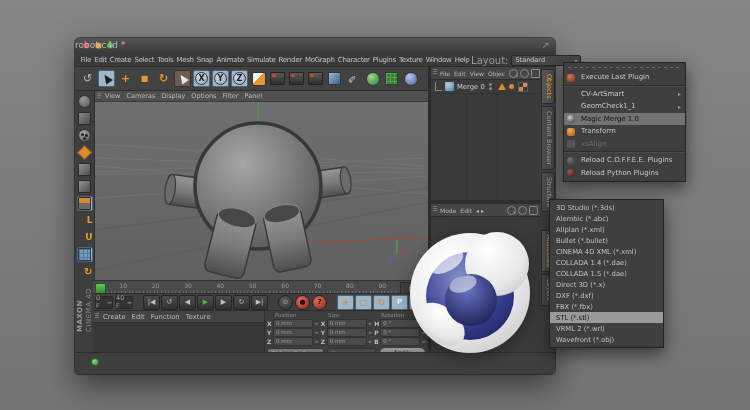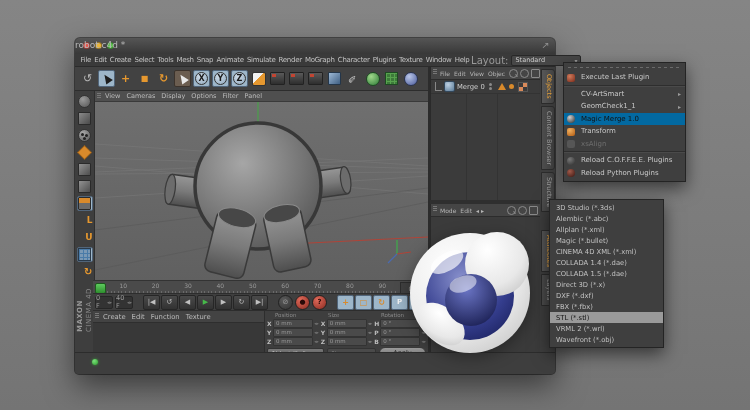--- a/index.html
+++ b/index.html
@@ -141,21 +141,21 @@
   .stab{writing-mode:vertical-rl;font-size:6.5px;color:#9a9a9a;background:linear-gradient(90deg,#4e4e4e,#3f3f3f);border:1px solid #2c2c2c;border-radius:0 3px 3px 0;padding:4px 1px;margin-left:1px;text-align:center;}
   .stab.active{color:#e8a33d;background:linear-gradient(90deg,#585858,#454545);}
   .stab.spacer{visibility:hidden;border:0;background:none;padding:14px 0 0 0;}
   
   .c4dlogo{position:absolute;left:403px;top:226px;width:134px;height:134px;filter:drop-shadow(0 4px 8px rgba(0,0,0,.35));}
   
   .popup{position:absolute;background:#3f3f3f;border:1px solid #242424;box-shadow:0 6px 16px rgba(0,0,0,.55);}
   .plugmenu{left:563px;top:62px;width:121px;padding-bottom:2px;}
   .tear{height:4px;margin:2px 4px;background:repeating-linear-gradient(90deg,#6a6a6a 0 3px,transparent 3px 6px) center/100% 1px no-repeat;}
   .pm-item{position:relative;height:12.5px;display:flex;align-items:center;padding:0 4px 0 17px;font-size:7px;color:#c8c8c8;white-space:nowrap;}
-  .pm-item.highlighted{background:#0369a1;color:#121212;}
+  .pm-item.highlighted{background:#737373;color:#121212;}
   .pm-item.disabled{color:#6e6e6e;}
   .pm-item.sep-after{border-bottom:1px solid #2e2e2e;box-shadow:0 1px 0 #4a4a4a;margin-bottom:2px;padding-bottom:1px;}
   .pm-item .arrow{margin-left:auto;font-size:6px;color:#9a9a9a;}
   .pm-item.highlighted .arrow{color:#222;}
   .pm-ic{position:absolute;left:3px;top:2.5px;width:8px;height:8px;border-radius:2px;}
   .has-exec .pm-ic{background:radial-gradient(circle at 35% 30%,#d07a5a,#7a2a1a);}
   .has-merge .pm-ic{border-radius:50%;background:radial-gradient(circle at 35% 30%,#cfcfcf,#2a2a2a);}
   .has-transform .pm-ic{background:radial-gradient(circle at 35% 30%,#f0b060,#b05a10);}
   .has-xsalign .pm-ic{background:#565656;}
   .has-coffee .pm-ic{border-radius:50%;background:radial-gradient(circle at 35% 30%,#777,#2e2e2e);}
@@ -727,21 +727,21 @@
           <span class="arrow"></span>
         </div>
 
     </div>
   </div>
 
   <div class="popup fmtmenu">
     <div class="fmt-item">3D Studio (*.3ds)</div>
       <div class="fmt-item">Alembic (*.abc)</div>
       <div class="fmt-item">Allplan (*.xml)</div>
-      <div class="fmt-item">Magic (*.bullet)</div>
+      <div class="fmt-item">Bullet (*.bullet)</div>
       <div class="fmt-item">CINEMA 4D XML (*.xml)</div>
       <div class="fmt-item">COLLADA 1.4 (*.dae)</div>
       <div class="fmt-item">COLLADA 1.5 (*.dae)</div>
       <div class="fmt-item">Direct 3D (*.x)</div>
       <div class="fmt-item">DXF (*.dxf)</div>
       <div class="fmt-item">FBX (*.fbx)</div>
       <div class="fmt-item highlighted">STL (*.stl)</div>
       <div class="fmt-item">VRML 2 (*.wrl)</div>
       <div class="fmt-item">Wavefront (*.obj)</div>
   </div>

